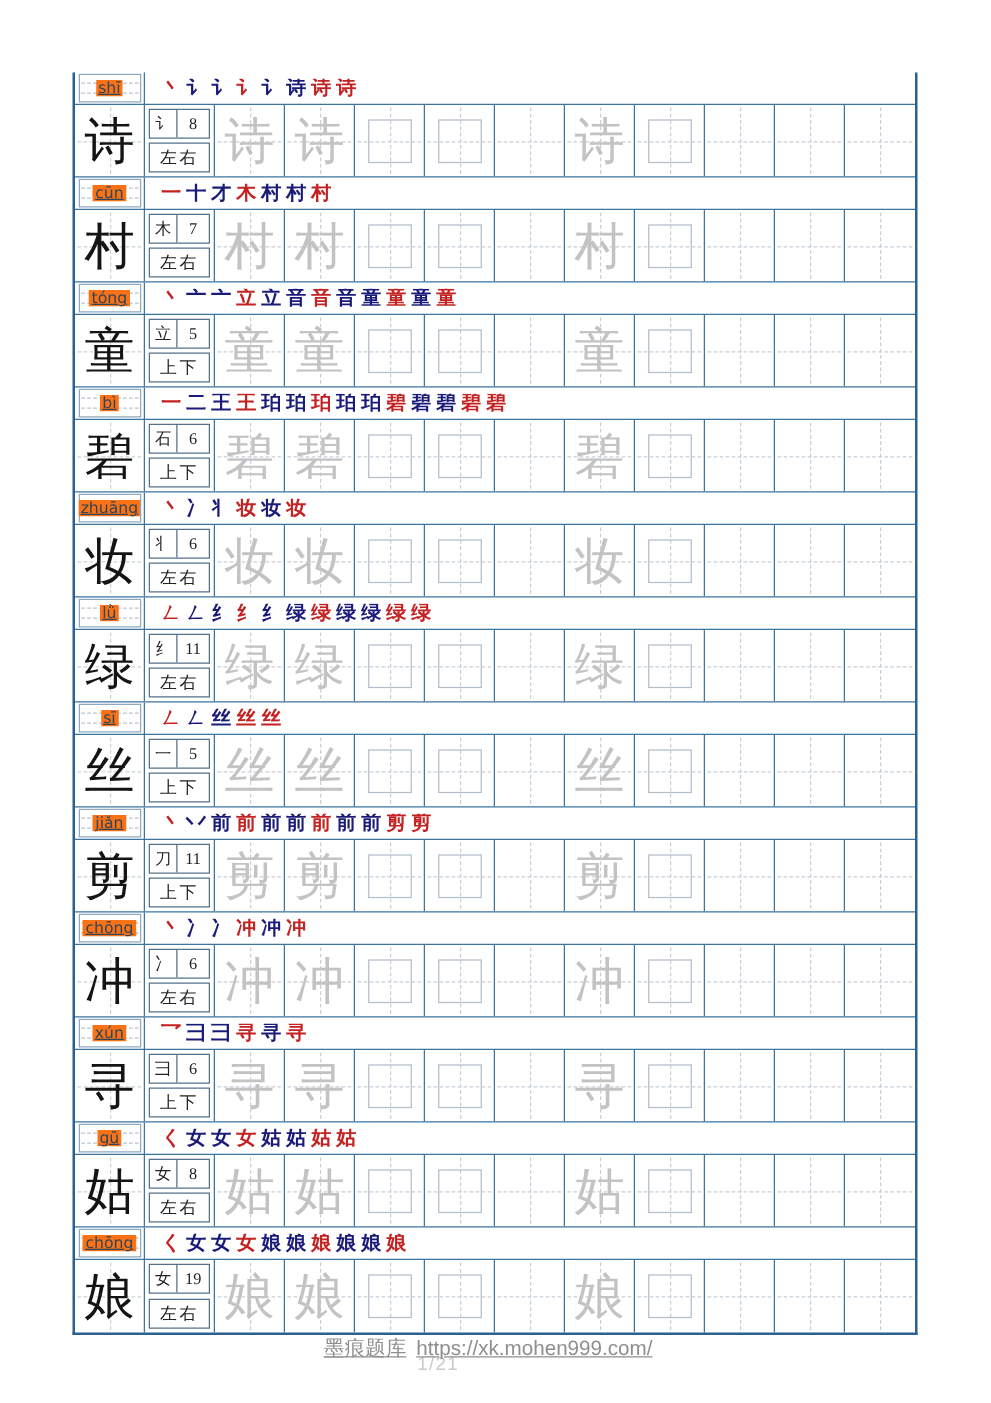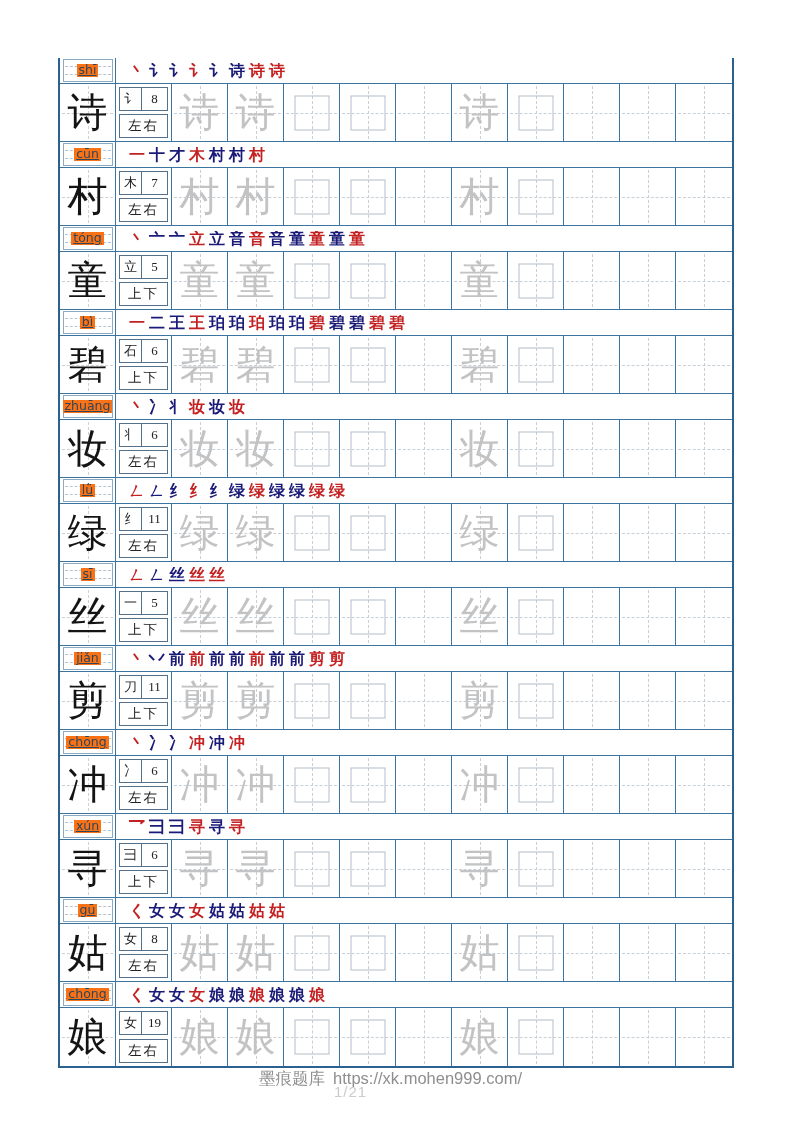--- a/index.html
+++ b/index.html
@@ -129,21 +129,21 @@
     font-family:"Liberation Serif","DejaVu Serif",serif;
   }
   .outline-box{
     position:absolute; left:50%; top:50%; width:35px; height:35px;
     transform:translate(-50%,-50%);
     border:1px solid #b3bec9;
   }
 
   .footer{
     position:absolute; left:0; top:1068px; width:781px; text-align:center;
-    font-size:16.5px; color:#8e8e8e; z-index:2;
+    font-size:16.5px; color:#8e8e8e; z-index:2;text-decoration:underline;
   }
   .footer .sep{ display:inline-block; width:8px; }
   .page-number{
     position:absolute; left:0; top:1083px; width:701px; text-align:center;
     font-size:15px; color:#cbcbcb; letter-spacing:1px; z-index:1;
   }
 </style>
 </head>
 <body>
 

